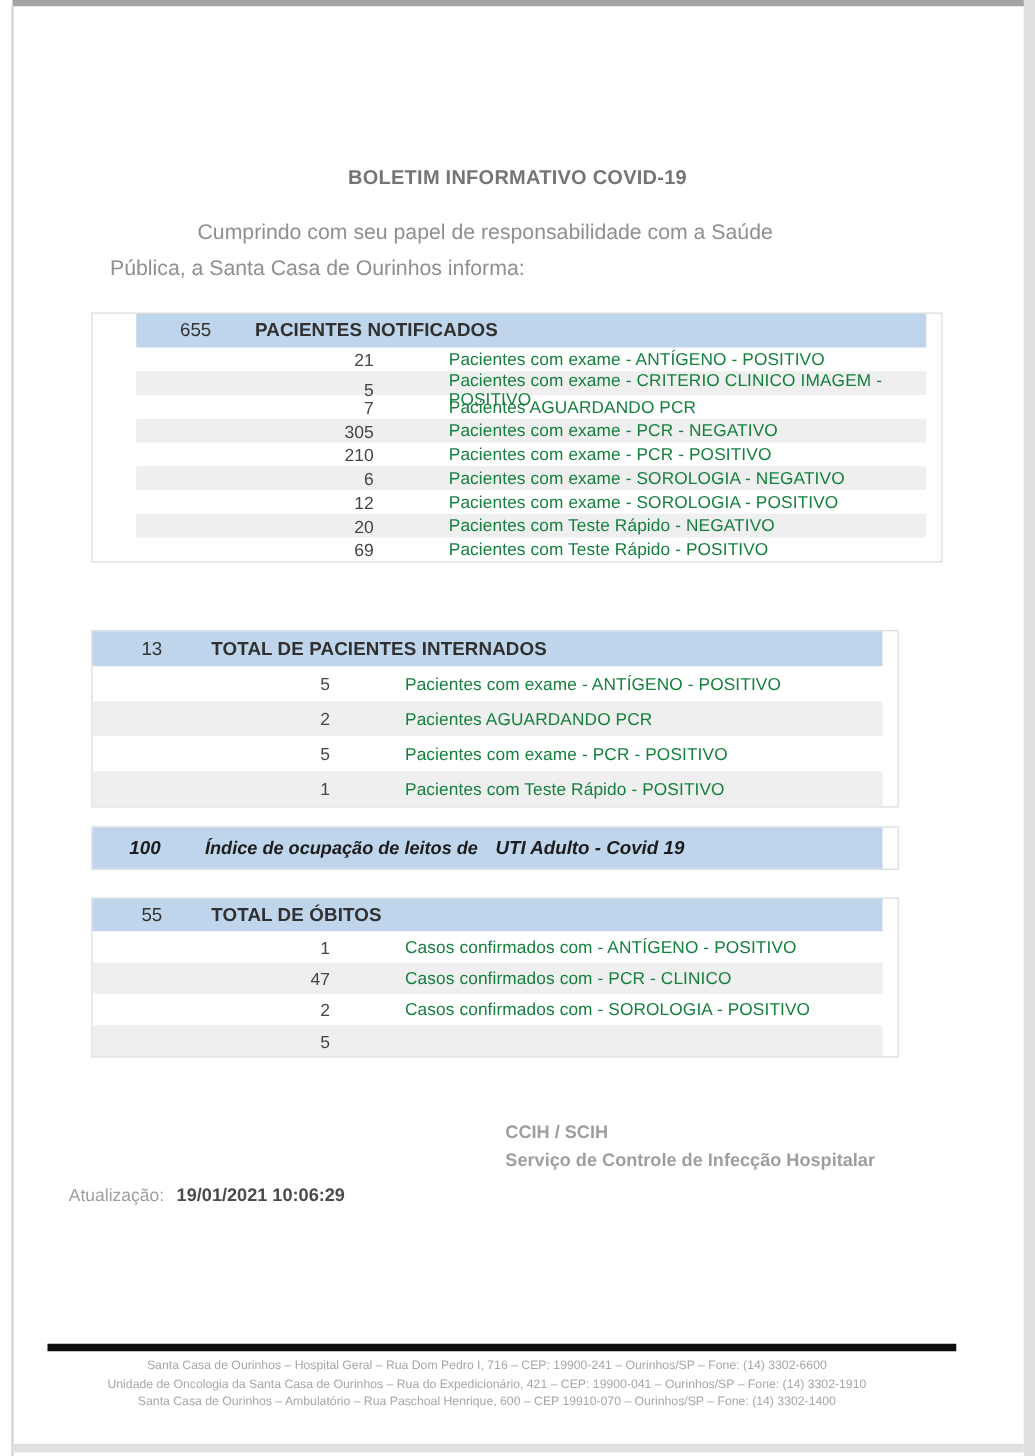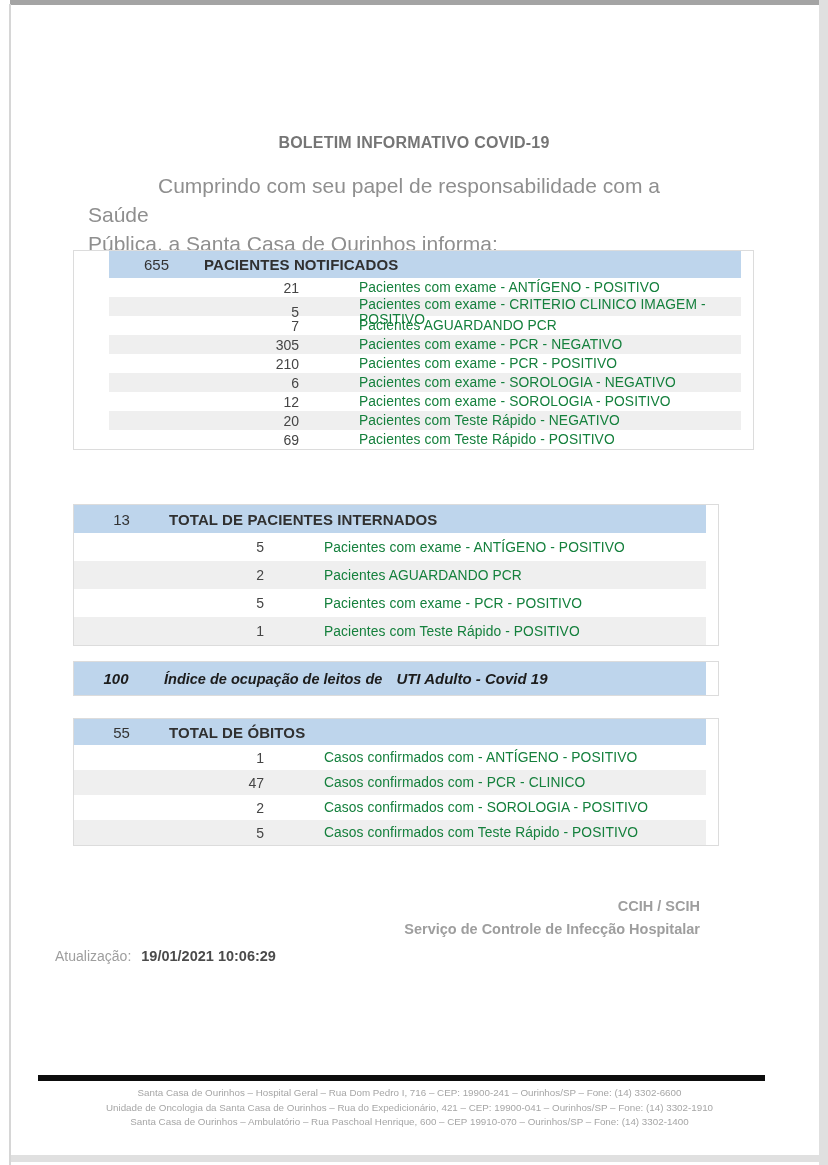--- a/index.html
+++ b/index.html
@@ -33,21 +33,21 @@
     margin-left:64px;margin-top:-1px;
   }
 
   .doc-title{
     position:absolute;left:0;top:134px;width:100%;
     text-align:center;font-size:16px;font-weight:bold;color:#757575;
     letter-spacing:0.2px;
   }
   .intro{
     position:absolute;left:88px;top:171px;width:580px;
-    font-size:21px;color:#8f8f8f;line-height:29px;
+    font-size:17px;color:#8f8f8f;line-height:29px;
   }
   .intro .l1{text-indent:70px;}
 
   
   .tbl{
     position:absolute;left:73px;width:644px;
     border:1px solid #dcdcdc;background:#ffffff;
   }
   .tbl-head{
     width:632px;height:27px;background:#bed5ec;
@@ -75,30 +75,30 @@
 
   .uti-bar{
     width:632px;height:33px;background:#bed5ec;
     display:flex;align-items:center;font-style:italic;
   }
   .uti-bar .val{width:40px;margin-left:22px;text-align:center;font-size:15px;font-weight:bold;color:#1c1c1c;}
   .uti-bar .pre{margin-left:28px;font-size:14.5px;font-weight:bold;color:#1c1c1c;}
   .uti-bar .suf{margin-left:14px;font-size:15px;font-weight:bold;color:#1c1c1c;}
 
   .signature{
-    position:absolute;right:128px;top:895px;text-align:right;
+    position:absolute;right:128px;top:895px;
     font-size:14.5px;font-weight:bold;color:#9e9e9e;line-height:23px;
   }
   .update{position:absolute;left:55px;top:948px;font-size:14px;}
   .update .u-lbl{color:#9e9e9e;}
   .update .u-val{color:#4b4b4b;font-weight:600;margin-left:10px;font-size:14.5px;}
 
   .footer-bar{position:absolute;left:38px;top:1075px;width:727px;height:6px;background:#0d0d0d;}
   .footer-lines{
-    position:absolute;left:46px;top:1086px;width:727px;
+    position:absolute;left:26px;top:1086px;width:727px;
     text-align:center;font-size:9.8px;color:#a6a6a6;line-height:14.5px;
   }
 </style>
 </head>
 <body>
 
 <div class="page">
 
   <div class="edge-top"></div>
   <div class="edge-left"></div>
@@ -204,21 +204,20 @@
       <div class="t-row">
           <div class="num">47</div>
           <div class="lbl">Casos confirmados com - PCR - CLINICO</div>
         </div>
       <div class="t-row">
           <div class="num">2</div>
           <div class="lbl">Casos confirmados com - SOROLOGIA - POSITIVO</div>
         </div>
       <div class="t-row">
           <div class="num">5</div>
-          <div class="lbl">Casos confirmados com Teste Rápido - POSITIVO</div>
         </div>
     </div>
   </div>
 
   <div class="signature">
     <div>CCIH / SCIH</div>
     <div>Serviço de Controle de Infecção Hospitalar</div>
   </div>
 
   <div class="update">

